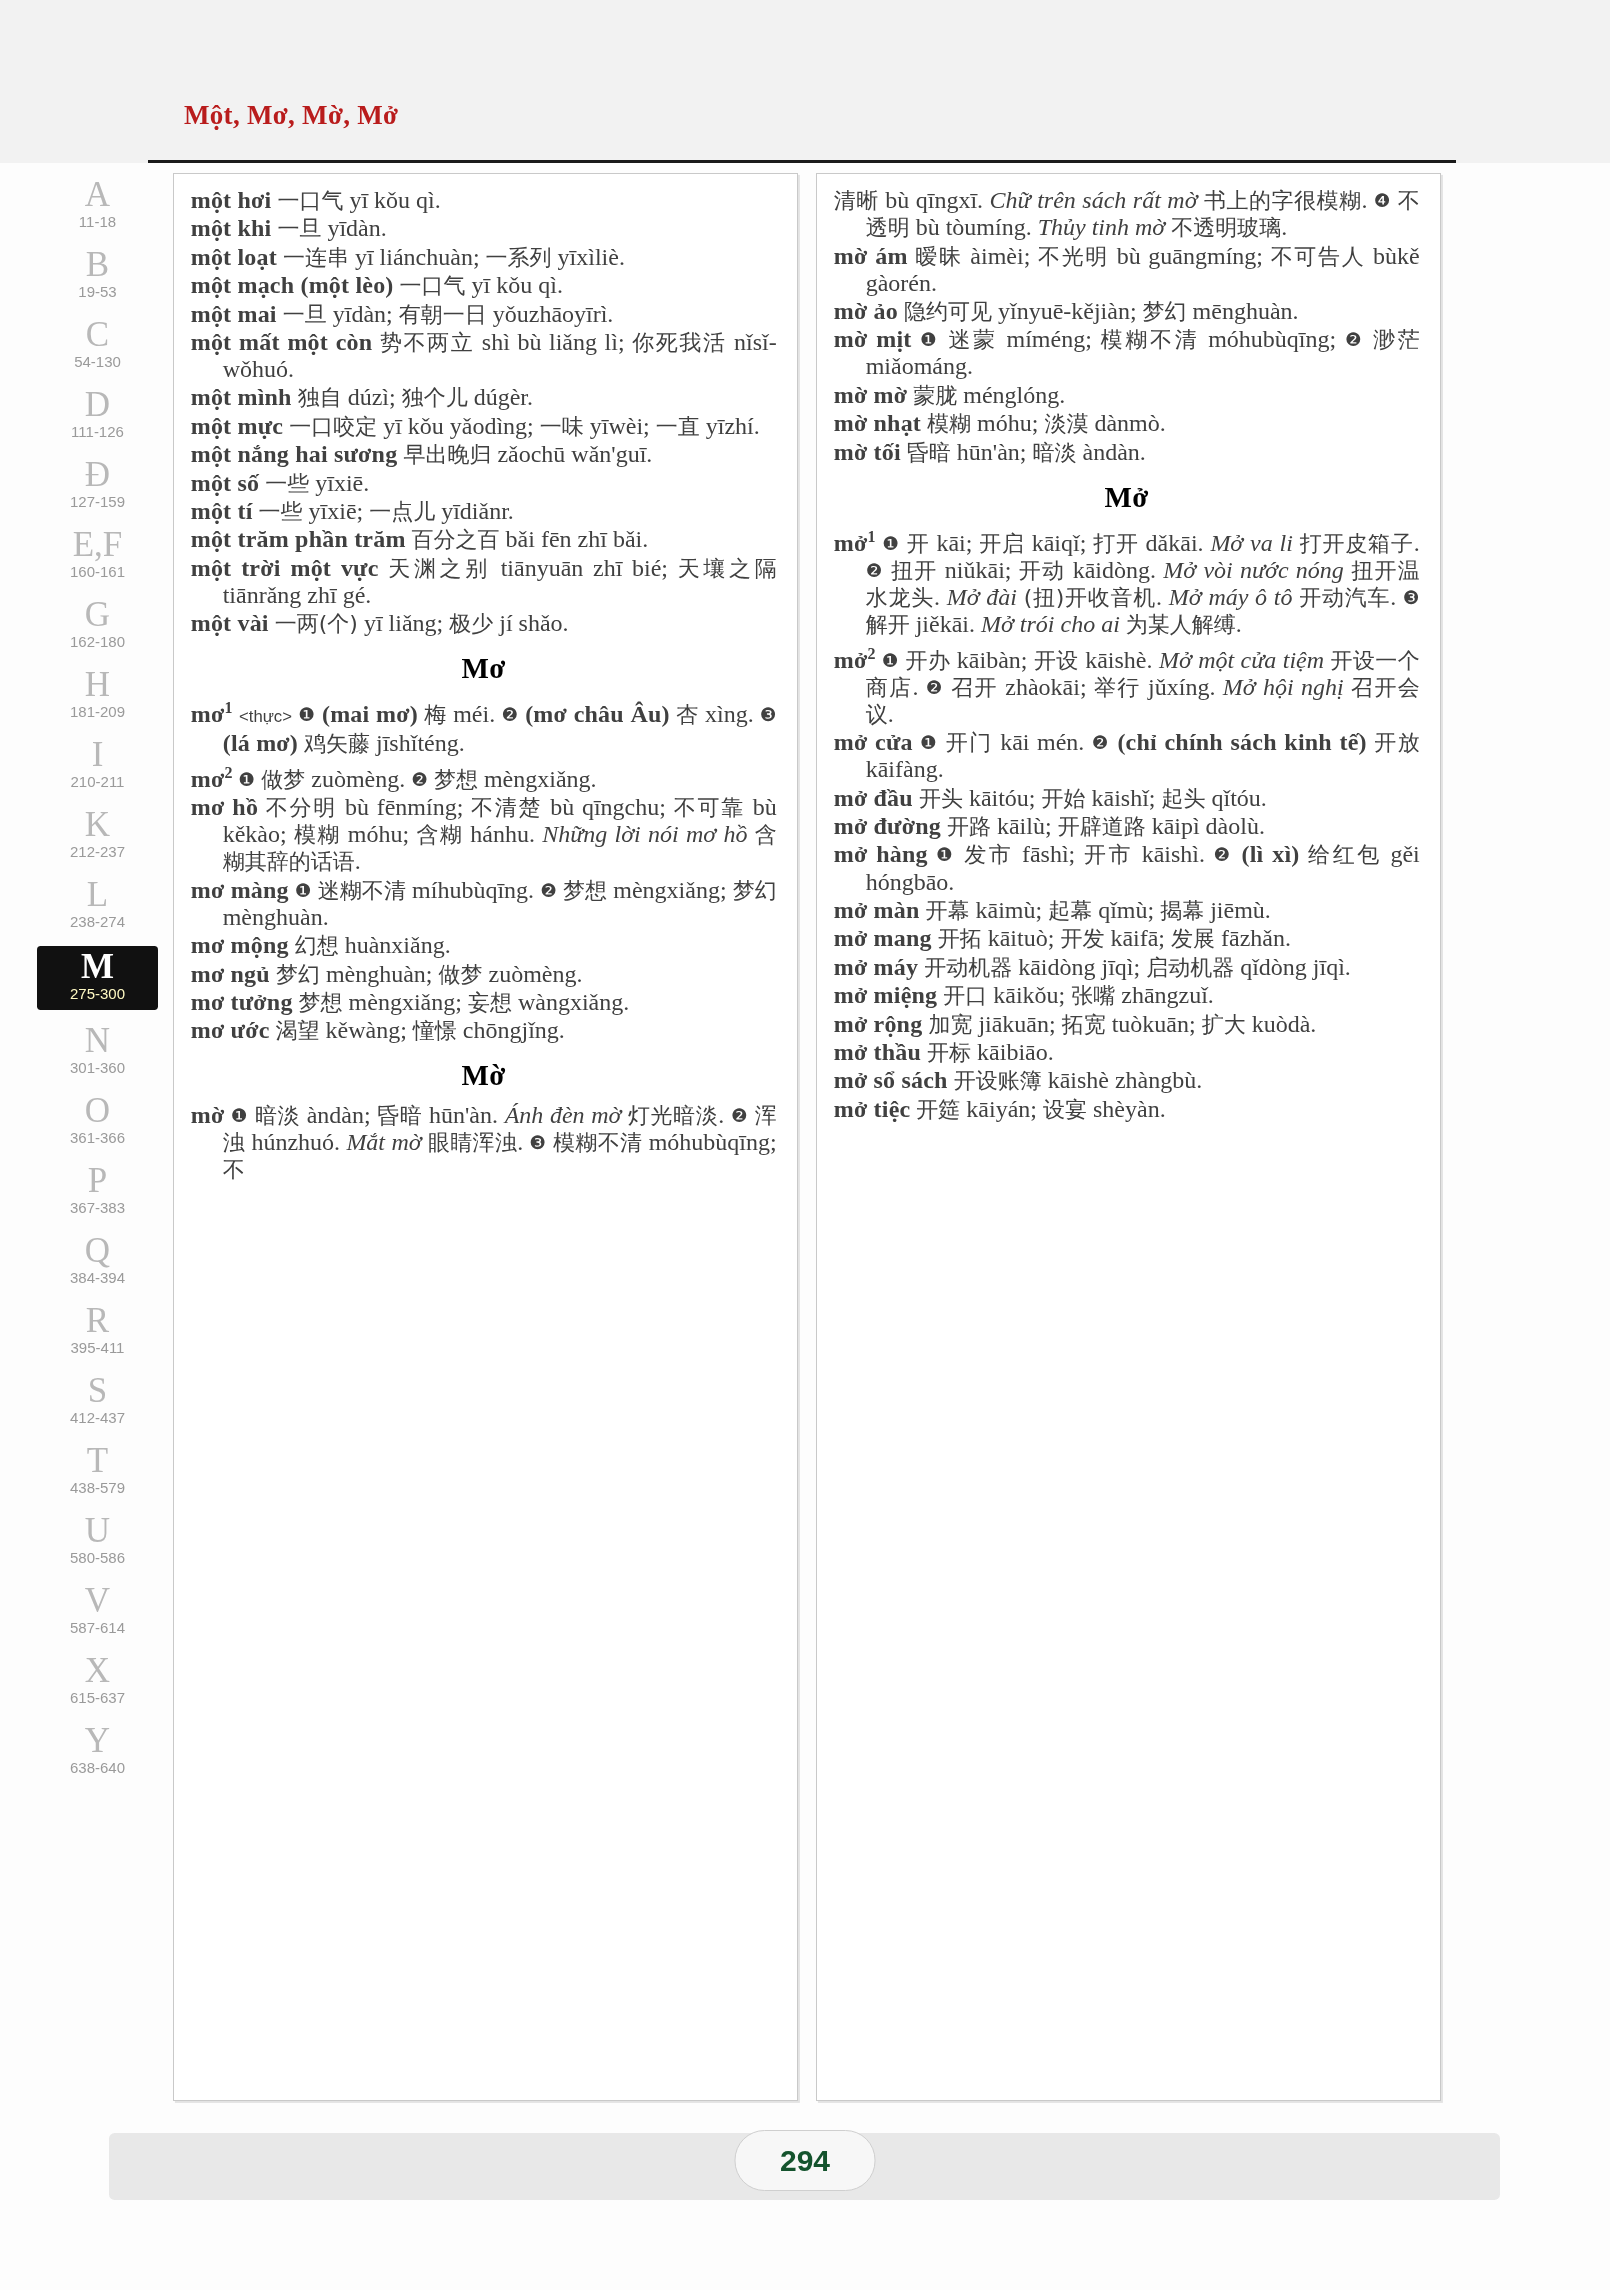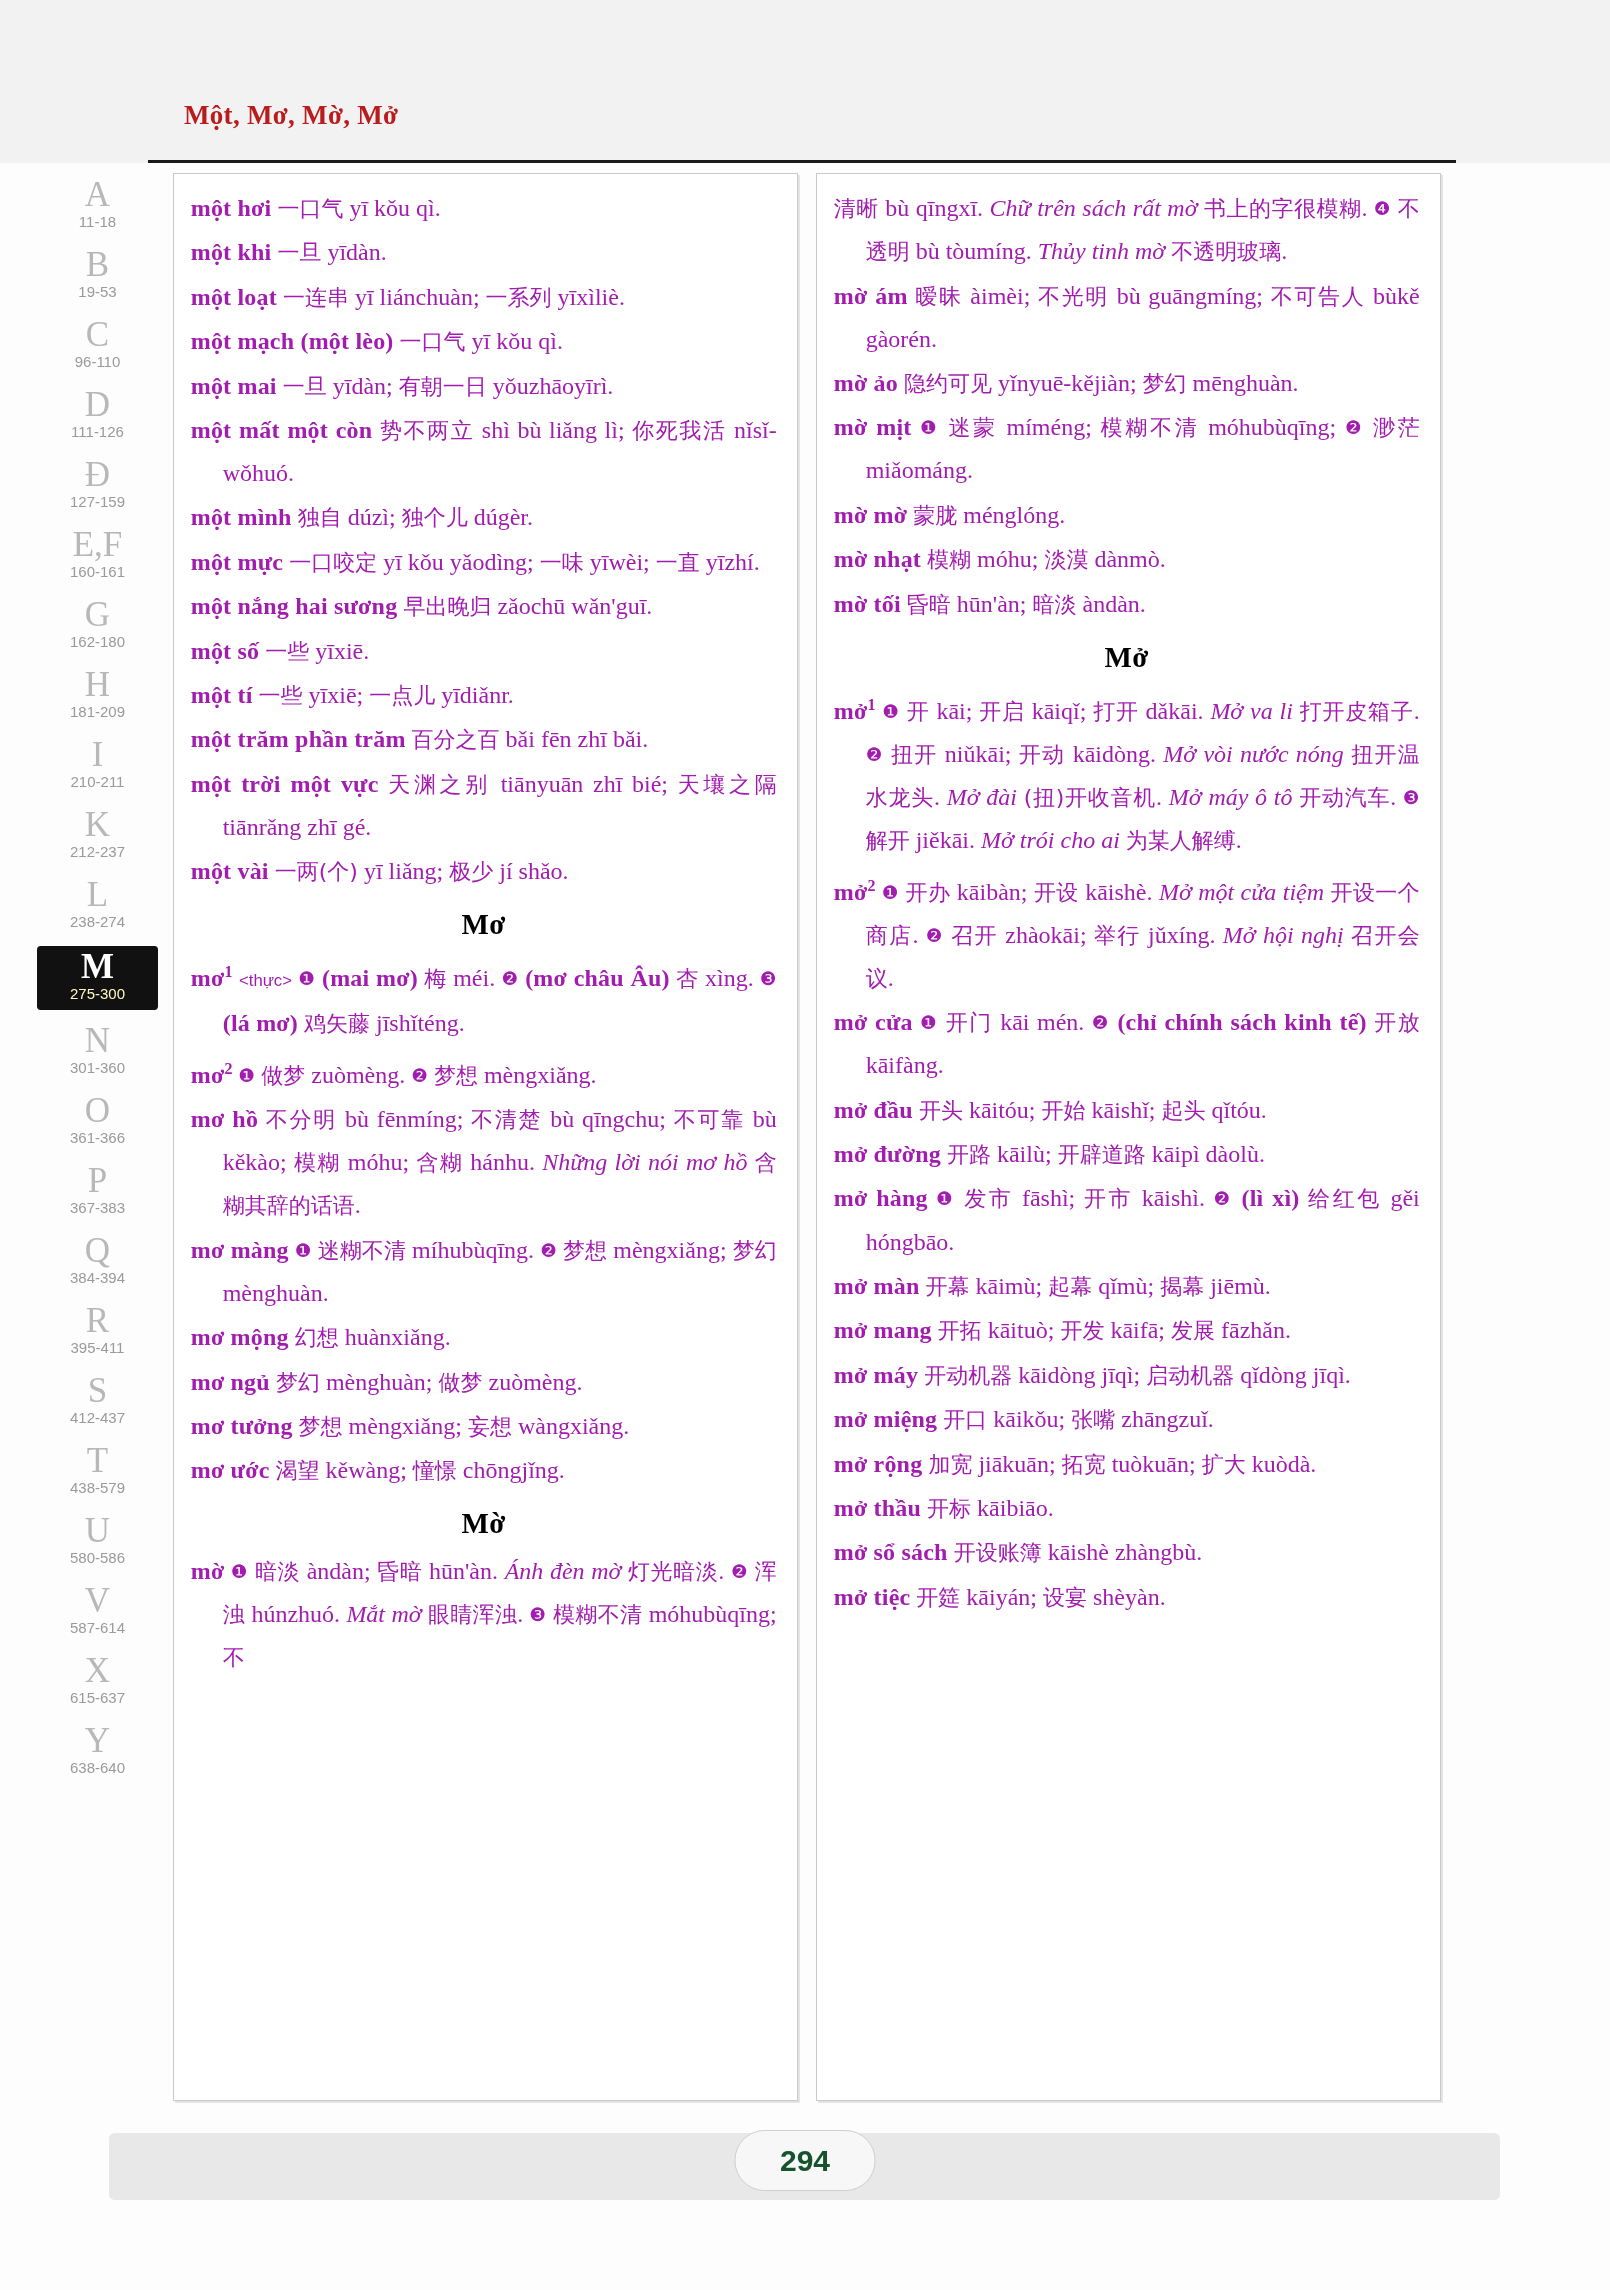--- a/index.html
+++ b/index.html
@@ -97,22 +97,22 @@
     position: absolute;
     top: 13px; left: 16.7px;
     width: 586px;
     height: 1898px;
     overflow: hidden;
   }
   
   .entry {
     font-family: "Liberation Serif", serif;
     font-size: 24px;
-    line-height: 43px;
-    color: #a21caf;
+    line-height: 27px;
+    color: #404040;
     margin: 0 0 1.4px 0;
     text-indent: 0;
     padding-left: 32px;
     text-indent: -32px;
     text-align: justify;
   }
   .hw {
     font-weight: bold;
     letter-spacing: 0.2px;
   }
@@ -175,21 +175,21 @@
       <div class="idx">
         <div class="letter">A</div>
         <div class="range">11-18</div>
       </div>
       <div class="idx">
         <div class="letter">B</div>
         <div class="range">19-53</div>
       </div>
       <div class="idx">
         <div class="letter">C</div>
-        <div class="range">96-110</div>
+        <div class="range">54-130</div>
       </div>
       <div class="idx">
         <div class="letter">D</div>
         <div class="range">111-126</div>
       </div>
       <div class="idx">
         <div class="letter">Đ</div>
         <div class="range">127-159</div>
       </div>
       <div class="idx">

